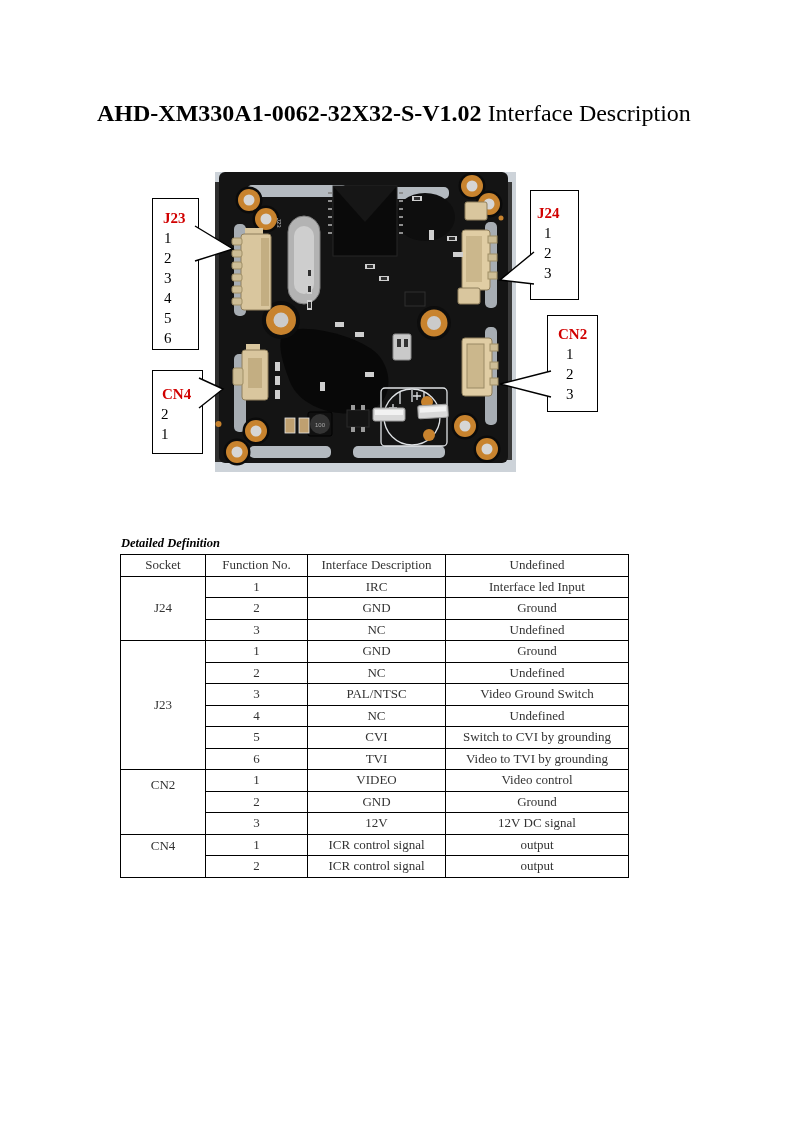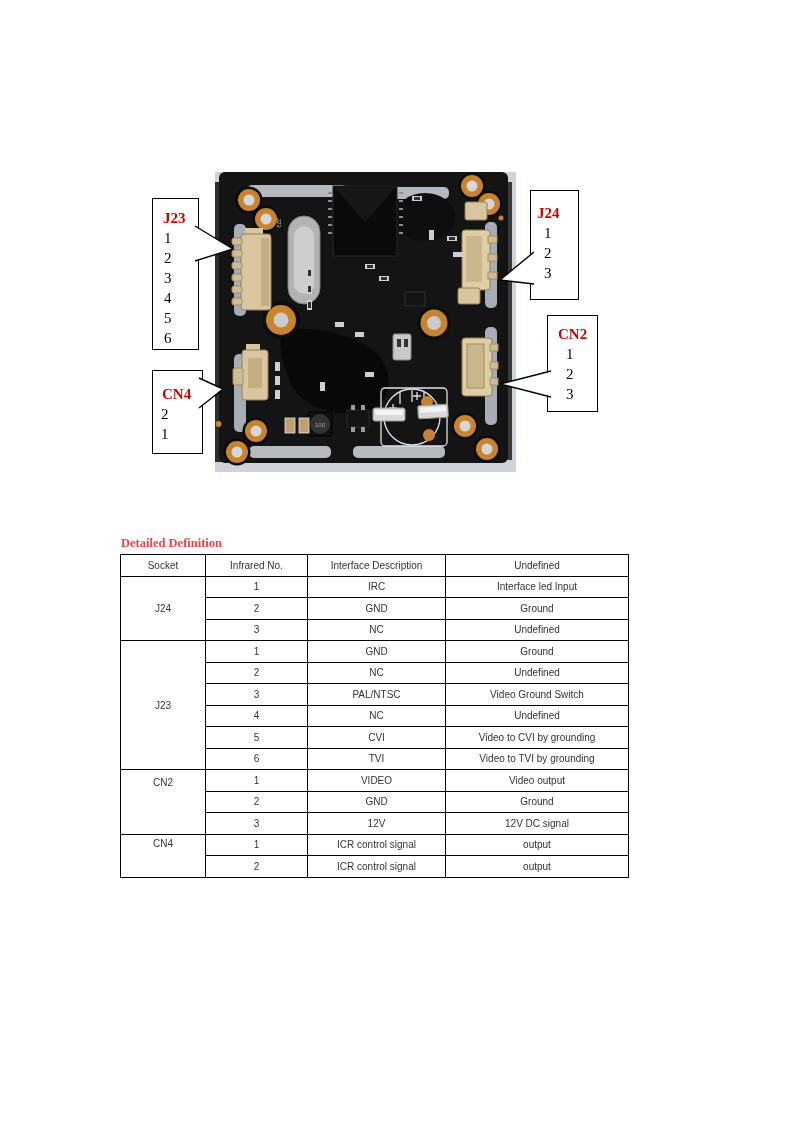--- a/index.html
+++ b/index.html
@@ -17,34 +17,35 @@
   #co-j23{left:152px;top:198px;width:47px;height:152px;padding-top:9px;}
   #co-j23 .co-label{padding-left:10px;} #co-j23 .co-pin{padding-left:11px;}
   #co-j24{left:530px;top:190px;width:49px;height:110px;padding-top:12px;}
   #co-j24 .co-label{padding-left:6px;}  #co-j24 .co-pin{padding-left:13px;}
   #co-cn2{left:547px;top:315px;width:51px;height:97px;padding-top:8px;}
   #co-cn2 .co-label{padding-left:10px;} #co-cn2 .co-pin{padding-left:18px;}
   #co-cn4{left:152px;top:370px;width:51px;height:84px;padding-top:13px;}
   #co-cn4 .co-label{padding-left:9px;}  #co-cn4 .co-pin{padding-left:8px;}
   .wedges{position:absolute;left:140px;top:170px;z-index:5;pointer-events:none;}
   
-  .tbl-heading{position:absolute;left:121px;top:536px;font-size:12.5px;font-weight:bold;color:#ef4444;}
+  .tbl-heading{position:absolute;left:121px;top:536px;font-size:12.5px;font-weight:bold;color:#000000;font-style:italic;}
   table.def{position:absolute;left:120px;top:554px;border-collapse:collapse;table-layout:fixed;
-            width:508px;font-family:Liberation Sans, sans-serif;
-            font-size:10px;color:#333;}
+            width:508px;font-family:Liberation Serif, serif;
+            font-size:13px;color:#333;}
   table.def th, table.def td{border:1px solid #000;text-align:center;vertical-align:middle;
             font-weight:normal;height:20.5px;padding:0;overflow:hidden;white-space:nowrap;}
   table.def td.va-top-3{vertical-align:top;padding-top:7px;}
   table.def td.va-top-2{vertical-align:top;padding-top:3px;}
 </style>
 </head>
 <body>
 
 <div class="page">
 
+  <div class="title"><span class="t-bold">AHD-XM330A1-0062-32X32-S-V1.02</span><span> Interface Description</span></div>
 
   <svg class="pcb-photo" width="301" height="300" viewBox="0 0 301 300">
 
     <rect x="0" y="0" width="301" height="300" fill="#cdd3d9"></rect>
 
     <rect x="0" y="10" width="9" height="280" fill="#2e2e2e"></rect>
     <rect x="290" y="10" width="7" height="278" fill="#3a3a3a"></rect>
     <rect x="4" y="0" width="289" height="291" rx="6" fill="#141414"></rect>
 
     <g fill="#b4bac0">
@@ -300,21 +301,21 @@
   <table class="def">
     <colgroup>
       <col style="width:85px">
         <col style="width:102px">
         <col style="width:138px">
         <col style="width:183px">
     </colgroup>
     <thead>
         <tr id="def-head">
           <th>Socket</th>
-          <th>Infrared No.</th>
+          <th>Function No.</th>
           <th>Interface Description</th>
           <th>Undefined</th>
         </tr>
       </thead>
     <tbody id="def-body">
         <tr>
           <td rowspan="3">J24</td>
           <td>1</td>
           <td>IRC</td>
           <td>Interface led Input</td>
@@ -346,32 +347,32 @@
           <td>Video Ground Switch</td>
         </tr>
         <tr>
           <td>4</td>
           <td>NC</td>
           <td>Undefined</td>
         </tr>
         <tr>
           <td>5</td>
           <td>CVI</td>
-          <td>Video to CVI by grounding</td>
+          <td>Switch to CVI by grounding</td>
         </tr>
         <tr>
           <td>6</td>
           <td>TVI</td>
           <td>Video to TVI by grounding</td>
         </tr>
         <tr>
           <td rowspan="3" class="va-top-3">CN2</td>
           <td>1</td>
           <td>VIDEO</td>
-          <td>Video output</td>
+          <td>Video control</td>
         </tr>
         <tr>
           <td>2</td>
           <td>GND</td>
           <td>Ground</td>
         </tr>
         <tr>
           <td>3</td>
           <td>12V</td>
           <td>12V DC signal</td>

